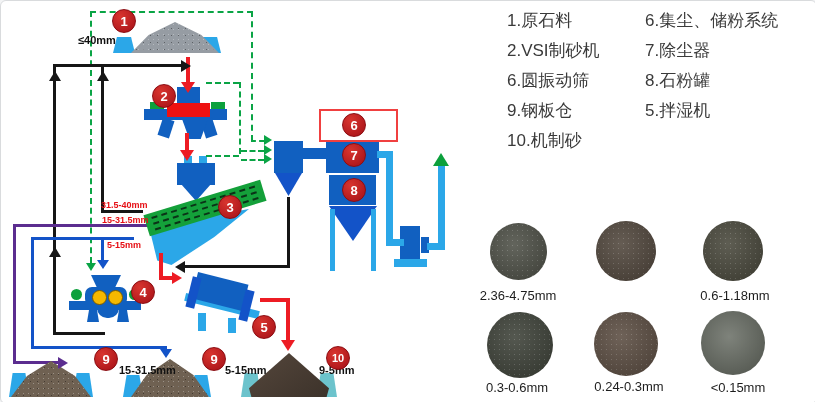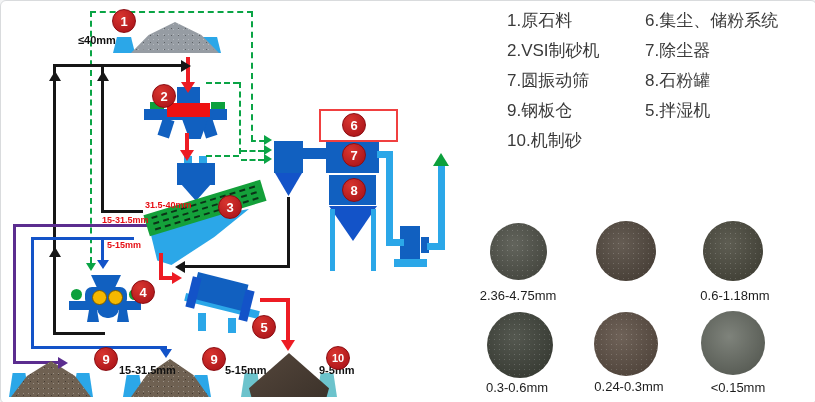--- a/index.html
+++ b/index.html
@@ -127,21 +127,21 @@
     <div class="abs cb" style="left:183px;top:155px;width:8px;height:9px;"></div>
     <div class="abs cb" style="left:198px;top:155px;width:8px;height:9px;"></div>
     <div class="abs mb" style="left:176px;top:162px;width:38px;height:22px;"></div>
     <div class="abs mb tri-d" style="left:180px;top:183px;width:30px;height:17px;"></div>
     <div class="abs" style="left:143px;top:196px;width:122px;height:22px;background:#14a03a;transform:rotate(-17deg);z-index:10;">
       <div class="dashrow" style="top:4px;"></div>
       <div class="dashrow" style="top:10px;"></div>
       <div class="dashrow" style="top:16px;"></div>
     </div>
     <div class="abs cb" style="left:146px;top:208px;width:102px;height:56px;clip-path:polygon(2% 32%,100% 0,66% 50%,24% 100%,10% 92%);"></div>
-    <div class="lbl-red" style="left:100px;top:199px;margin-left:44px;">31.5-40mm</div>
+    <div class="lbl-red" style="left:100px;top:199px;">31.5-40mm</div>
     <div class="lbl-red" style="left:101px;top:214px;">15-31.5mm</div>
     <div class="lbl-red" style="left:106px;top:239px;">5-15mm</div>
 
     <div class="abs mb" style="left:90px;top:274px;width:30px;height:14px;clip-path:polygon(0 0,100% 0,78% 100%,22% 100%);"></div>
     <div class="abs mb" style="left:84px;top:286px;width:42px;height:19px;border-radius:7px;"></div>
     <div class="abs" style="left:91px;top:289px;width:13px;height:13px;border-radius:50%;background:#f5b800;border:1px solid #7a5a00;z-index:11;"></div>
     <div class="abs" style="left:107px;top:289px;width:13px;height:13px;border-radius:50%;background:#f5b800;border:1px solid #7a5a00;z-index:11;"></div>
     <div class="abs gn" style="left:70px;top:288px;width:11px;height:11px;border-radius:50%;"></div>
     <div class="abs gn" style="left:128px;top:288px;width:11px;height:11px;border-radius:50%;"></div>
     <div class="abs mb" style="left:68px;top:300px;width:72px;height:9px;"></div>
@@ -200,21 +200,21 @@
     <div class="num" style="left:93px;top:346px;">9</div>
     <div class="num" style="left:201px;top:346px;">9</div>
     <div class="num" style="left:325px;top:345px;font-size:11px;">10</div>
   </div>
 
   <div id="legend">
     <span>1.原石料</span>
     <span>6.集尘、储粉系统</span>
     <span>2.VSI制砂机</span>
     <span>7.除尘器</span>
-    <span>7.圆振动筛</span>
+    <span>6.圆振动筛</span>
     <span>8.石粉罐</span>
     <span>9.钢板仓</span>
     <span>5.拌湿机</span>
     <span>10.机制砂</span>
   </div>
 
   <div class="sample" style="left: 489px; top: 222px; width: 57px; height: 57px; --c: #51534a;"></div>
   <div class="sample" style="left: 595px; top: 220px; width: 60px; height: 60px; --c: #544a40;"></div>
   <div class="sample" style="left: 702px; top: 220px; width: 60px; height: 60px; --c: #4c4b3f;"></div>
   <div class="slabel" style="left:462px;top:287px;">2.36-4.75mm</div>

